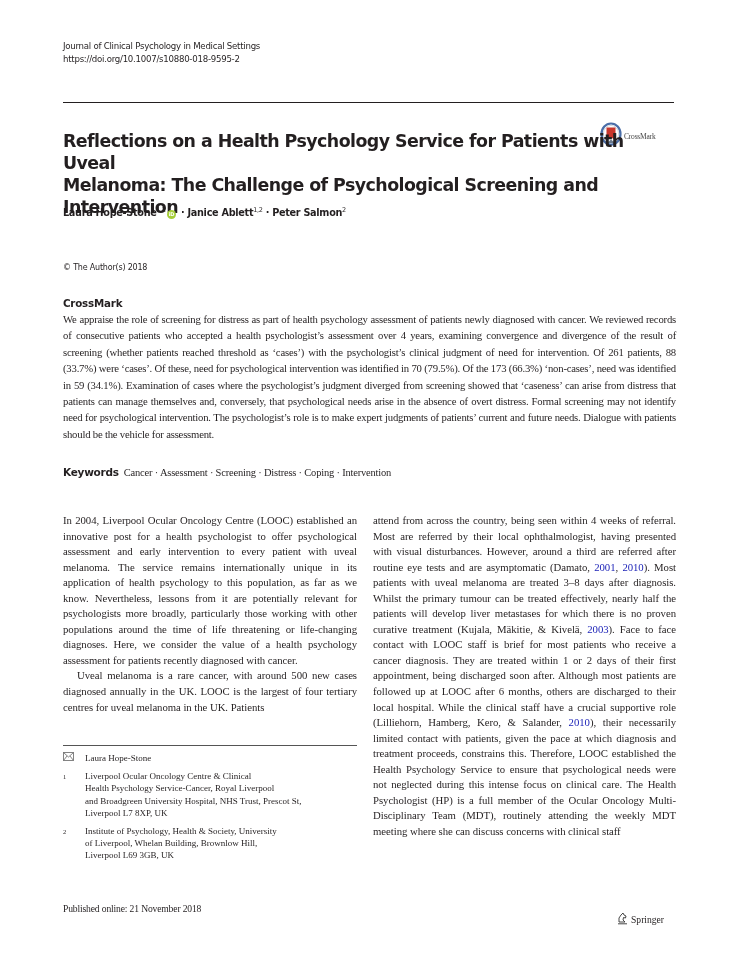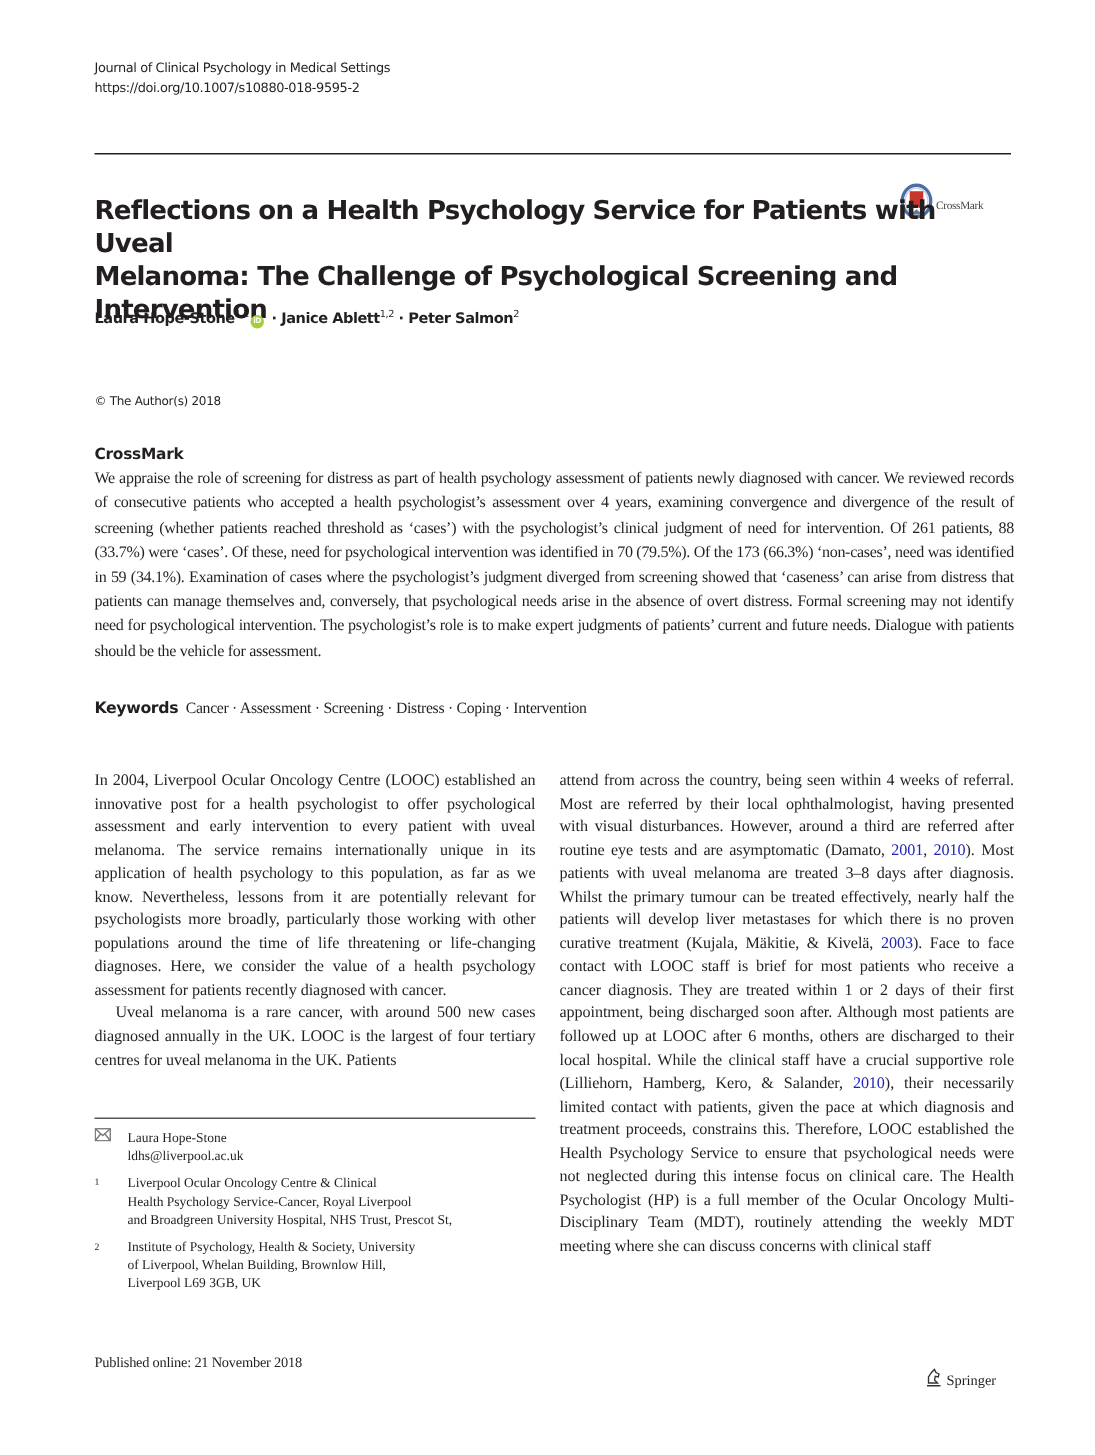--- a/index.html
+++ b/index.html
@@ -96,29 +96,29 @@
 <div id="footnotes" class="serif">
   <div class="fn">
     <span class="fn-mark icon">
       <svg width="11" height="9" viewBox="0 0 11 9">
           <rect x="0.5" y="0.5" width="10" height="8" fill="none" stroke="#777" stroke-width="0.9"></rect>
           <path d="M0.5 0.5 L5.5 5 L10.5 0.5 M0.5 8.5 L4 4 M10.5 8.5 L7 4" fill="none" stroke="#777" stroke-width="0.9"></path>
         </svg>
     </span>
     <span class="fn-text">
       <div>Laura Hope-Stone</div>
-      <div>ldhs@liverpool.ac.uk</div>
     </span>
   </div>
   <div class="fn">
     <span class="fn-mark">1</span>
     <span class="fn-text">
       <div>Liverpool Ocular Oncology Centre &amp; Clinical</div>
       <div>Health Psychology Service-Cancer, Royal Liverpool</div>
       <div>and Broadgreen University Hospital, NHS Trust, Prescot St,</div>
+      <div>Liverpool L7 8XP, UK</div>
     </span>
   </div>
   <div class="fn">
     <span class="fn-mark">2</span>
     <span class="fn-text">
       <div>Institute of Psychology, Health &amp; Society, University</div>
       <div>of Liverpool, Whelan Building, Brownlow Hill,</div>
       <div>Liverpool L69 3GB, UK</div>
     </span>
   </div>

